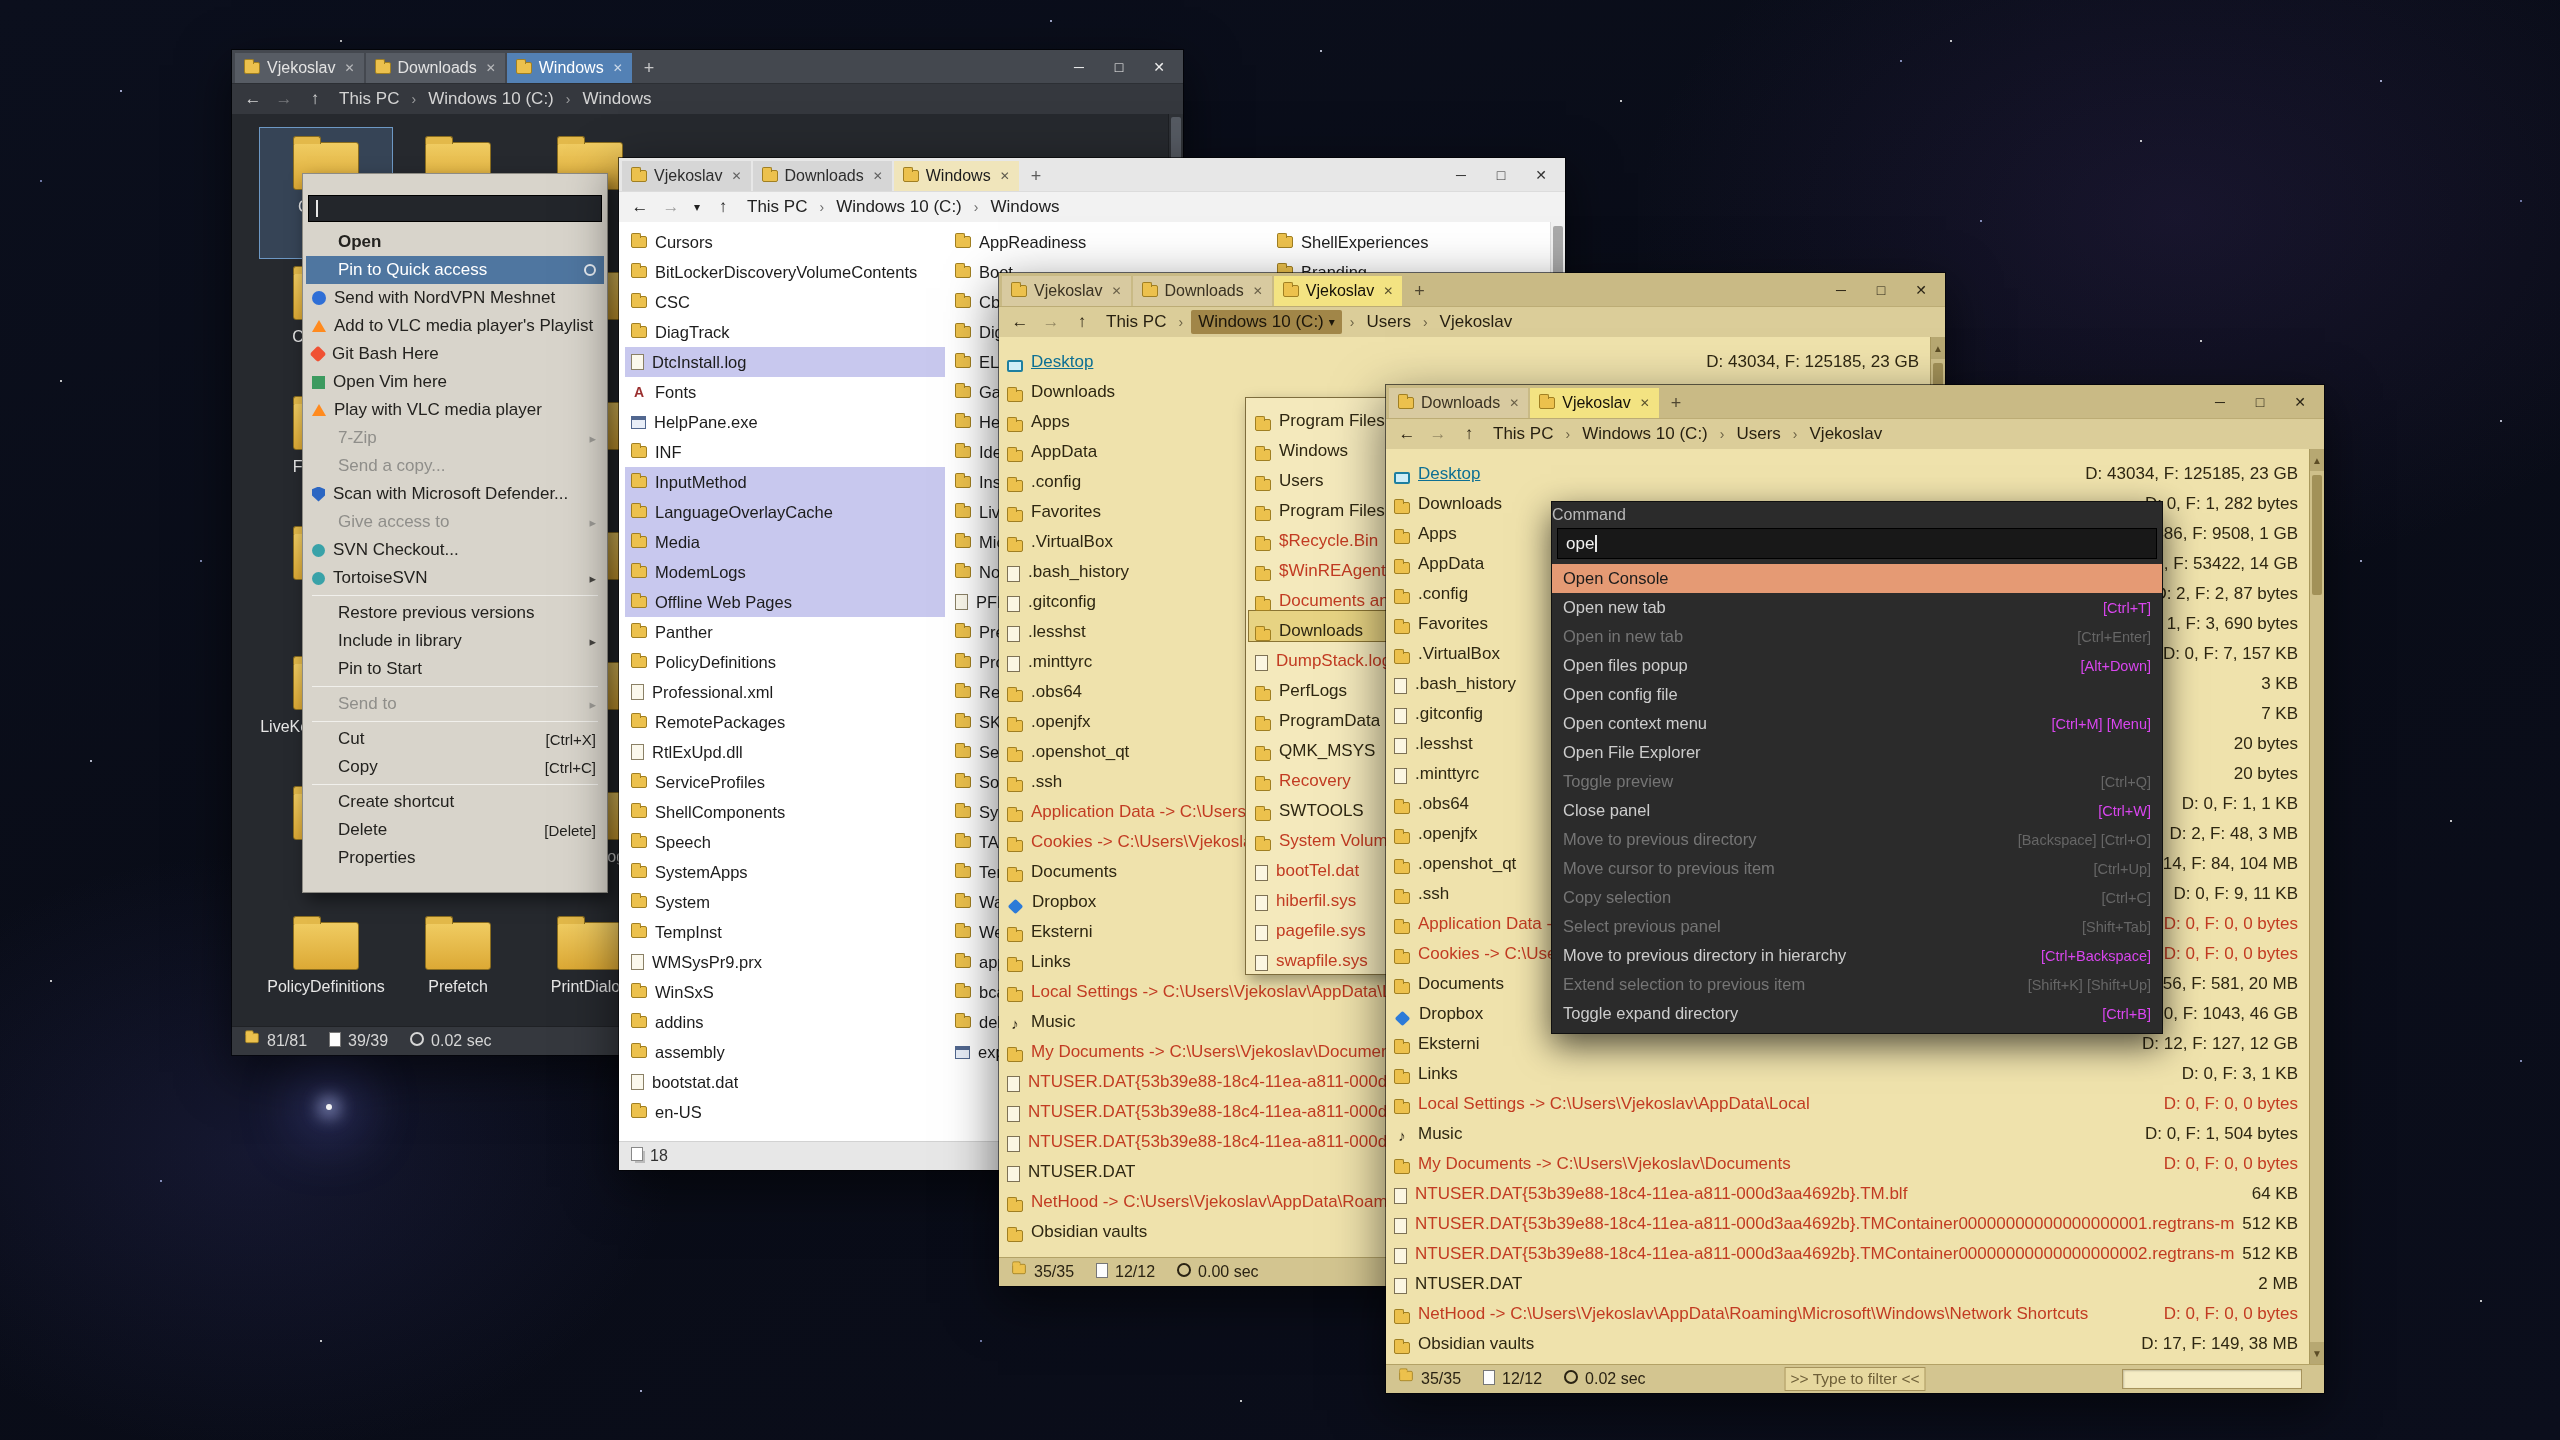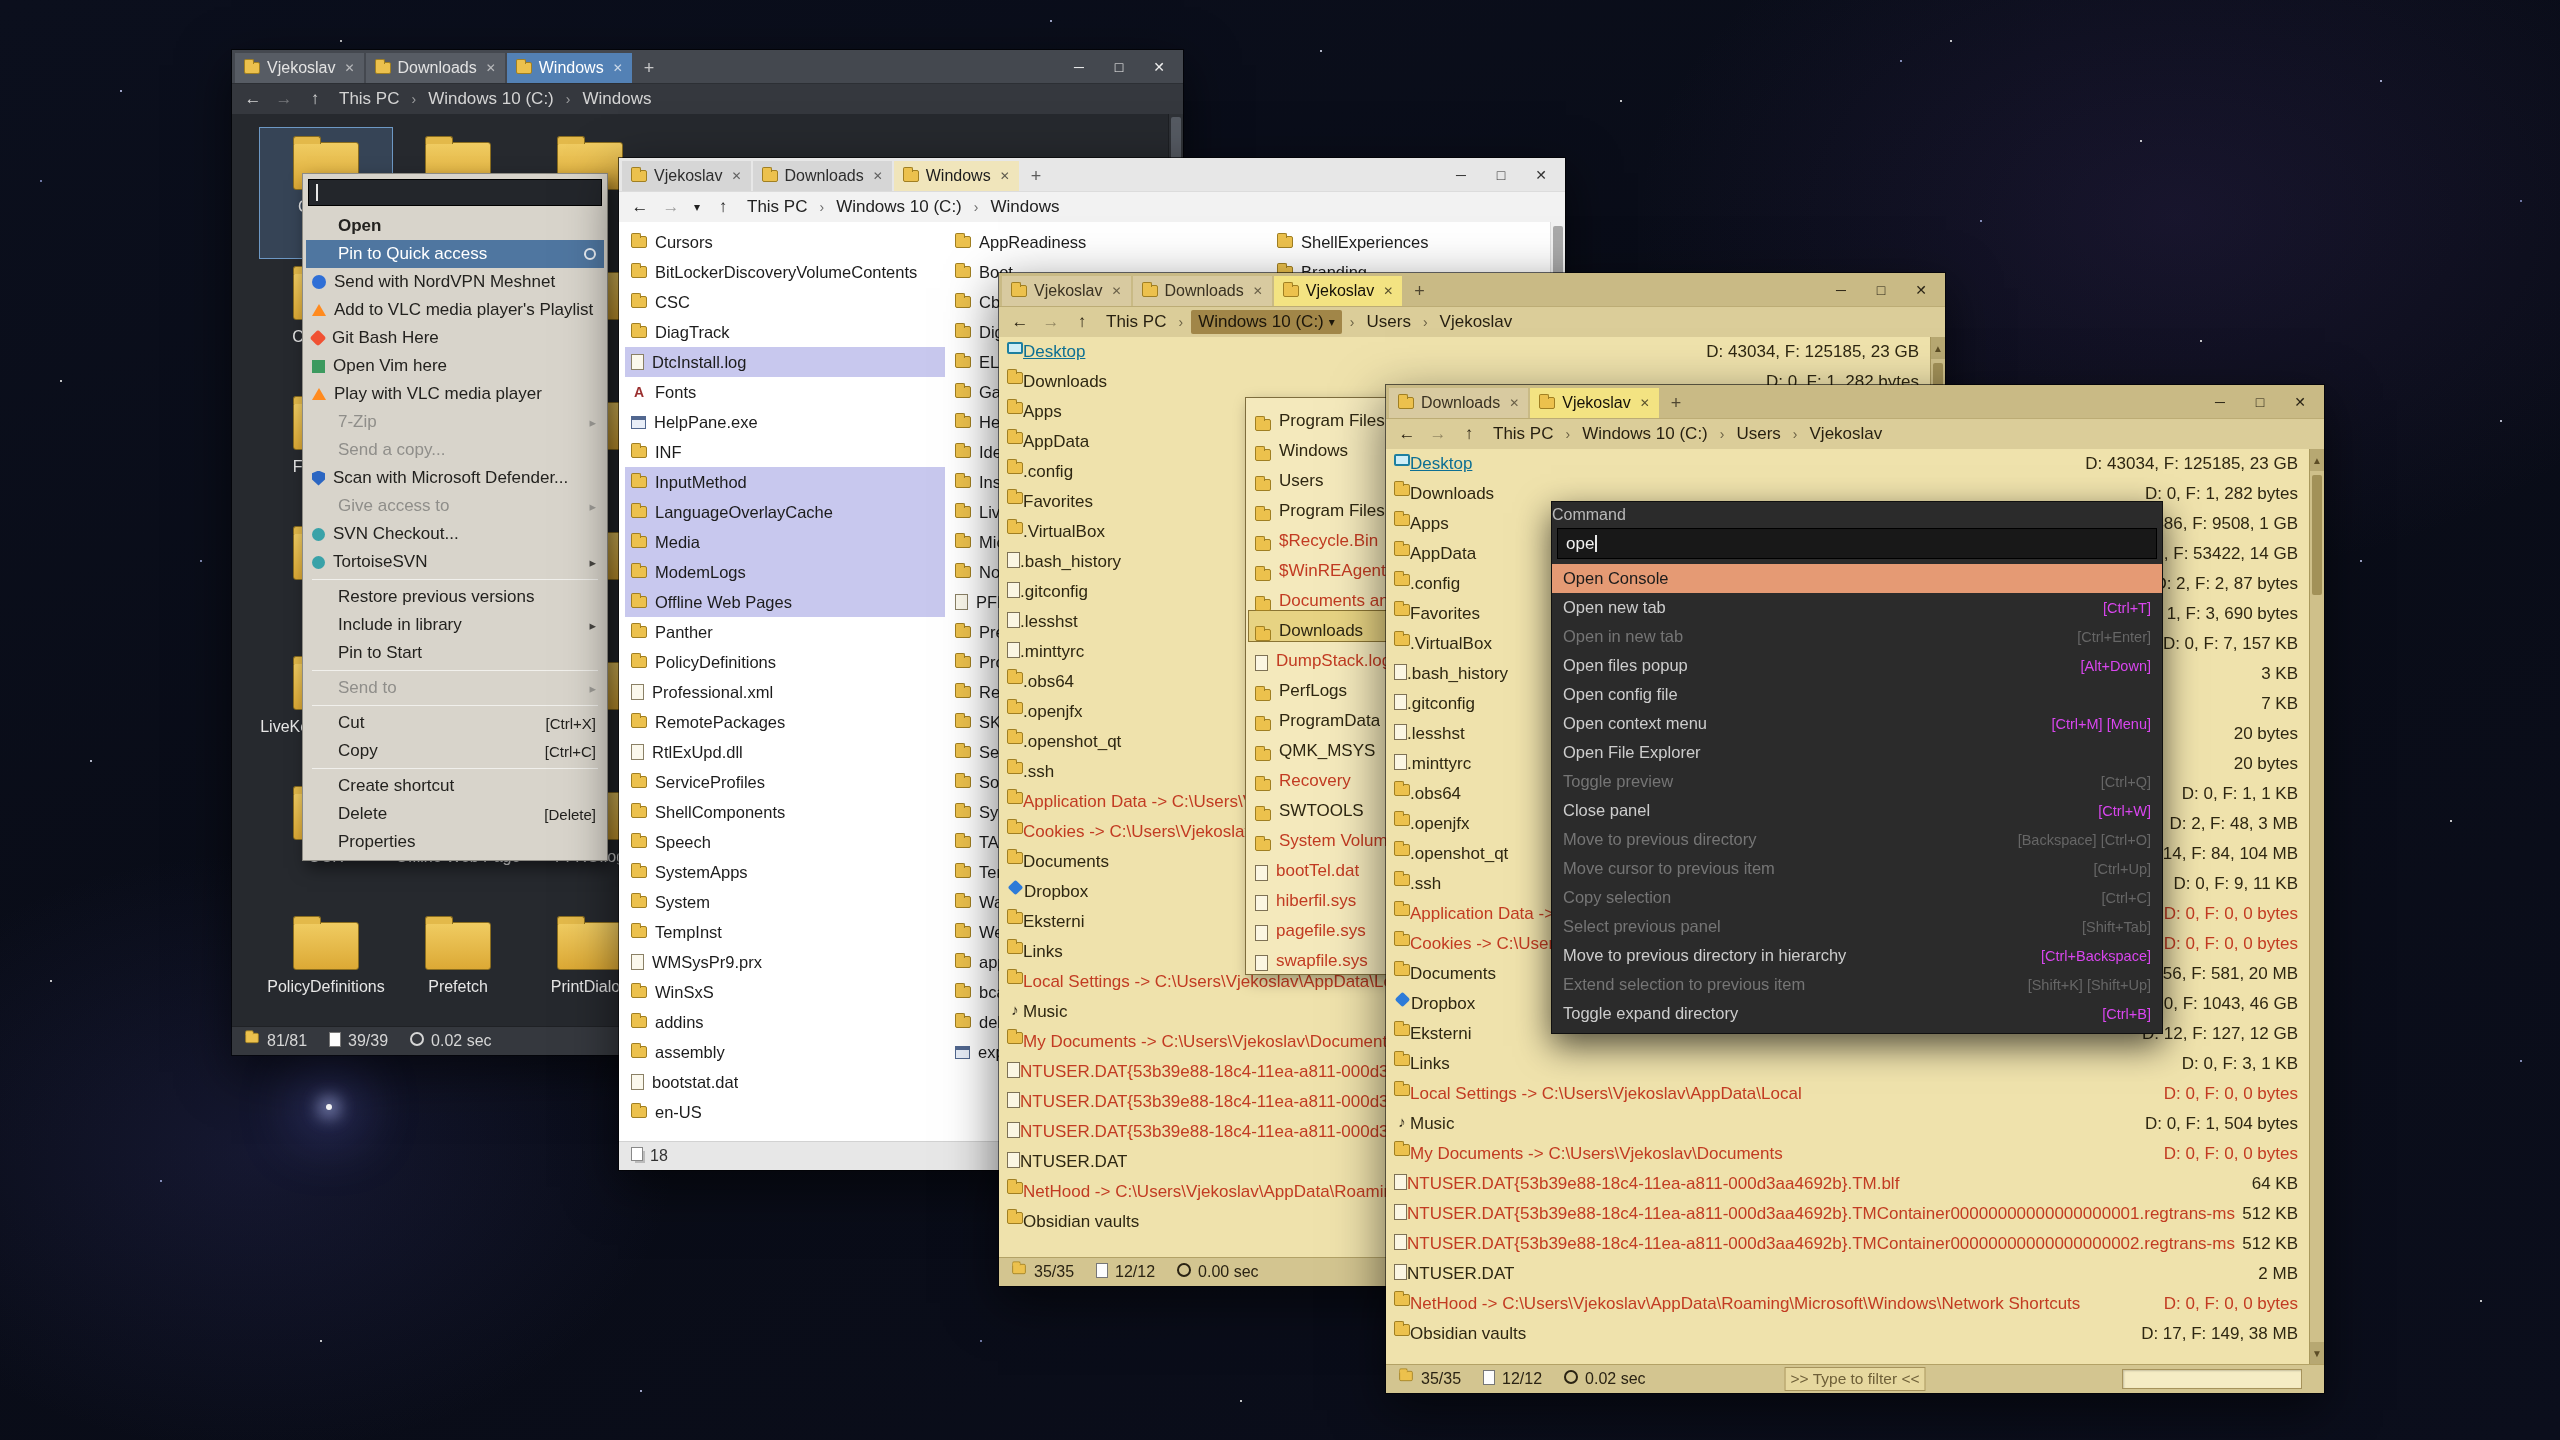--- a/index.html
+++ b/index.html
@@ -69,21 +69,21 @@
   .tile.tsel{background:rgba(96,140,190,.28);outline:1px solid #6d98c4}
   .bigfolder{width:66px;height:48px;margin:10px auto 8px;background:linear-gradient(#f0cc62,#dca935);border:1px solid #8a6d1f;border-radius:3px;position:relative}
   .bigfolder::before{content:"";position:absolute;top:-7px;left:-1px;width:26px;height:7px;background:#e3b94a;border:1px solid #8a6d1f;border-bottom:none;border-radius:3px 3px 0 0}
   .blabel{text-align:center;font-size:16px;color:#e6e6e6;white-space:nowrap;overflow:hidden}
   .vscroll{position:absolute;top:0;right:0;bottom:0;width:15px}
   .vthumb{position:absolute;left:2px;right:2px;border-radius:2px}
   .dark .vscroll{background:#2f3237;border-left:1px solid #1d1f23}
   .dark .vthumb{top:3px;height:130px;background:#555a62}
 
   
-  #ctxmenu{position:absolute;left:302px;top:173px;width:306px;background:#d8d4cb;border:1px solid #8d8b84;box-shadow:5px 7px 16px rgba(0,0,0,.5);padding:4px 3px;z-index:15;font-size:17px;color:#23221f}
+  #ctxmenu{position:absolute;left:302px;top:173px;width:306px;background:#d8d4cb;border:1px solid #8d8b84;box-shadow:5px 7px 16px rgba(0,0,0,.5);padding:20px 3px;z-index:15;font-size:17px;color:#23221f}
   .ctxinput{height:27px;margin:1px 2px 6px;background:#23262b;border:1px solid #000;display:flex;align-items:center;padding:0 6px}
   .pcaret{display:inline-block;width:2px;height:17px;background:#e8e8e8;margin-left:1px}
   .mrow{display:flex;align-items:center;height:28px;padding:0 8px 0 6px;gap:8px}
   .mic{width:18px;height:16px;flex:none;display:flex;align-items:center;justify-content:center}
   .mlab{flex:1;white-space:nowrap;overflow:hidden}
   .mkey{font-size:15px}
   .msub{margin-left:6px;font-size:13px;opacity:.8}
   .mbold .mlab{font-weight:bold}
   .mhl{background:#4f76a0;color:#fff}
   .mdim{color:#8f8e8a}
@@ -123,21 +123,21 @@
   .tan .tab{background:#d8caa0;color:#3a3222}
   .tan .tab.active{background:#f3e382;color:#141007}
   .tan .newtab{color:#3a3222}
   .tan .wbtn{color:#2a2416}
   .tan .toolbar{background:#dbcd99;color:#261f10;border-top:1px solid #bcac75}
   .tan .content{background:#efe2ac;color:#2e2712}
   .tan .statusbar{background:#d3c590;color:#2a2313;border-top:1px solid #b3a266}
   .crumb-hl{background:#a18648;color:#1c160a;display:flex;align-items:center;gap:5px;padding:2px 7px;border-radius:2px}
   .cdd{font-size:12px}
   .flist{position:absolute;inset:0;padding-top:5px}
-  .frow{display:flex;align-items:flex-start;height:30px;padding:0 26px 0 8px;font-size:17px}
+  .frow{display:flex;align-items:flex-end;gap:8px;height:30px;padding:0 26px 0 8px;font-size:17px}
   .fname{flex:1;white-space:nowrap;overflow:hidden}
   .fsize{white-space:nowrap}
   .c-red{color:#c23b22}
   .c-teal{color:#0d6f93;text-decoration:underline}
   .tan .icfile{background:#fbf6e2;border-color:#7d7155}
   .dd{position:absolute;left:246px;top:60px;width:224px;background:#f4e9bc;border:1px solid #7e6d3d;box-shadow:4px 6px 14px rgba(0,0,0,.35);padding:3px;z-index:5}
   .ddrow{display:flex;align-items:flex-end;gap:8px;height:30px;padding:0 6px;font-size:17px}
   .ddrow .lname{white-space:nowrap;overflow:hidden}
   .ddsel{background:#e7d383;outline:1px solid #8a7433}
   .tan .vscroll{background:#cfc08a;border-left:1px solid #a8985e}

